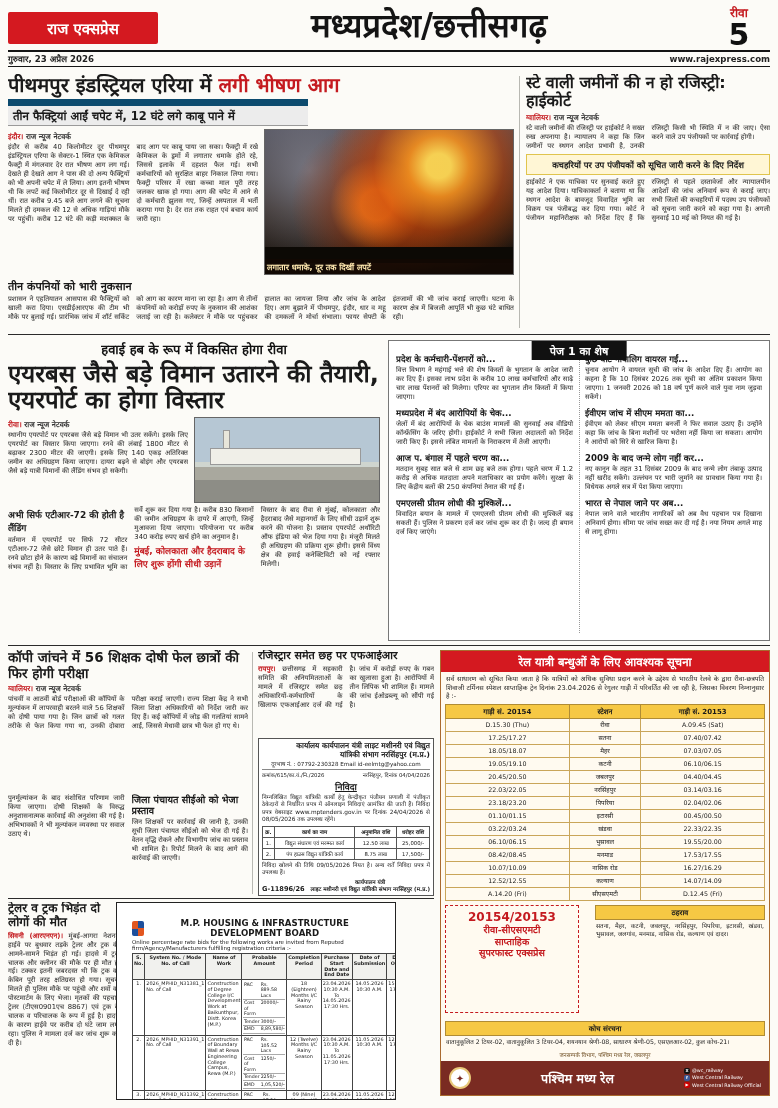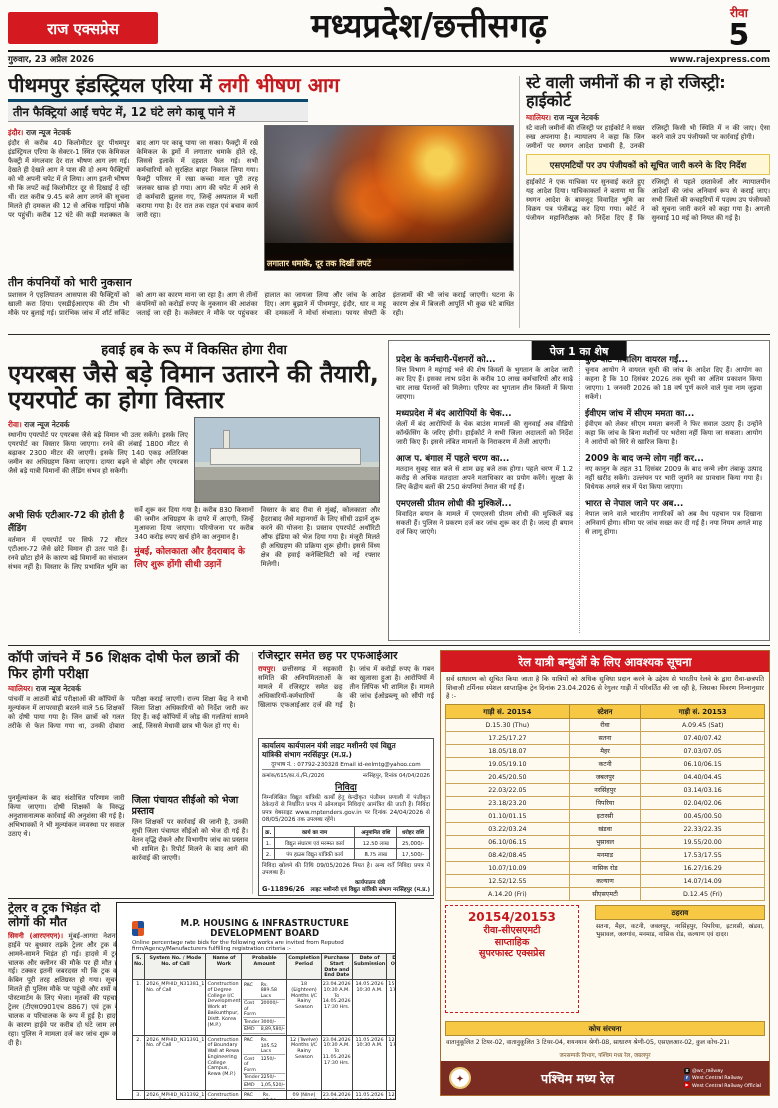--- a/index.html
+++ b/index.html
@@ -21,21 +21,21 @@
   .logo-box{position:absolute;left:0;top:8px;width:150px;background:#d41920;color:#fff;font-weight:bold;font-size:15px;text-align:center;padding:6px 2px;border-radius:2px}
   .mh-title{position:absolute;left:160px;right:80px;top:-2px;text-align:center;font-size:33px;font-weight:bold;color:#141414}
   .mh-page{position:absolute;right:0;top:0;width:62px;text-align:center}
   .mh-region{color:#c41a1f;font-weight:bold;font-size:12px}
   .mh-pageno{font-size:30px;font-weight:bold;line-height:.9;color:#111}
   .mh-bar{position:absolute;left:0;right:0;top:46px;height:17px;border-top:2.5px solid #141414;border-bottom:1px solid #141414;display:flex;justify-content:space-between;align-items:center;font-size:8.6px;font-weight:bold;color:#222}
 
   
   .fire{top:74px;left:8px;width:506px;height:256px}
   .fire-head{font-size:20px;line-height:1.1;font-weight:bold}
-  .fire-subband{margin:3px 0;background:#ececec;border-top:3px solid #0c4a6e;border-bottom:1px solid #9a9a9a;font-size:11.5px;font-weight:bold;padding:2px 5px;width:300px}
+  .fire-subband{margin:3px 0;background:#ececec;border-top:7px solid #0c4a6e;border-bottom:1px solid #9a9a9a;font-size:11.5px;font-weight:bold;padding:2px 5px;width:300px}
   .fire-row{display:flex;gap:6px;height:146px}
   .fire-left{width:250px;overflow:hidden}
   .photo{position:relative;border:1px solid #666}
   .fire-photo{flex:1;background:
     radial-gradient(circle at 70% 25%, rgba(255,216,84,.95) 0 6%, rgba(255,150,30,.85) 15%, rgba(205,72,10,.55) 32%, rgba(0,0,0,0) 54%),
     radial-gradient(circle at 45% 52%, rgba(255,122,22,.85) 0 10%, rgba(150,50,10,.45) 30%, rgba(0,0,0,0) 55%),
     radial-gradient(circle at 18% 28%, rgba(128,128,140,.85), rgba(0,0,0,0) 45%),
     linear-gradient(180deg,#4a4a55 0%,#2b2018 55%,#120d08 100%)}
   .fire-ground{position:absolute;left:0;right:0;bottom:11px;height:16px;background:#0c0905}
   .photo-cap{position:absolute;left:0;right:0;bottom:0;background:rgba(18,9,4,.82);color:#ffe9b0;font-size:8px;font-weight:bold;text-align:left;padding:2px}
@@ -73,21 +73,21 @@
   .teach-row{display:flex;gap:7px;margin-top:3px}
   .half{width:50%;overflow:hidden}
   .mini-head{font-size:9.6px;font-weight:bold;margin-bottom:2px;line-height:1.15}
 
   
   .registrar{top:650px;left:258px;width:176px;height:84px}
   .reg-head{font-size:11px;font-weight:bold;line-height:1.15;margin-bottom:2px}
 
   
   .nars{top:738px;left:258px;width:176px;height:158px;border:1px solid #555;background:#fff;padding:3px;font-size:5.9px}
-  .nars-office{font-weight:bold;font-size:7.4px;text-align:left;line-height:1.2}
+  .nars-office{font-weight:bold;font-size:7.4px;text-align:right;line-height:1.2}
   .nars-phone{font-size:5.6px;text-align:center;border-bottom:1px solid #888;padding-bottom:1px;margin-bottom:1px}
   .nars-ref{display:flex;justify-content:space-between;font-size:5.4px}
   .nars-title{text-align:center;font-weight:bold;font-size:9px;text-decoration:underline;margin:1px 0}
   .nars-body{font-size:5.8px;line-height:1.3;text-align:justify}
   .nars-table{width:100%;border-collapse:collapse;font-size:5.3px;margin:2px 0}
   .nars-table th,.nars-table td{border:0.5px solid #555;padding:1px;text-align:center}
   .nars-foot{display:flex;justify-content:space-between;align-items:flex-end;margin-top:2px}
   .nars-g{font-weight:bold;font-size:6.6px}
   .nars-sign{text-align:center;font-size:5.6px;font-weight:bold;line-height:1.25}
 
@@ -167,21 +167,21 @@
     <div class="fire-sub2">तीन कंपनियों को भारी नुकसान</div>
     <div class="body cols4">प्रशासन ने एहतियातन आसपास की फैक्ट्रियों को खाली करा दिया। एसडीईआरएफ की टीम भी मौके पर बुलाई गई। प्रारंभिक जांच में शॉर्ट सर्किट को आग का कारण माना जा रहा है। आग से तीनों कंपनियों को करोड़ों रुपए के नुकसान की आशंका जताई जा रही है। कलेक्टर ने मौके पर पहुंचकर हालात का जायजा लिया और जांच के आदेश दिए। आग बुझाने में पीथमपुर, इंदौर, धार व महू की दमकलों ने मोर्चा संभाला। फायर सेफ्टी के इंतजामों की भी जांच कराई जाएगी। घटना के कारण क्षेत्र में बिजली आपूर्ति भी कुछ घंटे बाधित रही।</div>
   </section>
 
   <div class="vdiv" style="left:519px;top:76px;height:252px"></div>
 
   <section class="art court">
     <h2 class="court-head">स्टे वाली जमीनों की न हो रजिस्ट्री: हाईकोर्ट</h2>
     <div class="byline"><span class="red">ग्वालियर।</span> <span>राज न्यूज नेटवर्क</span></div>
     <div class="body cols2">स्टे वाली जमीनों की रजिस्ट्री पर हाईकोर्ट ने सख्त रुख अपनाया है। न्यायालय ने कहा कि जिन जमीनों पर स्थगन आदेश प्रभावी है, उनकी रजिस्ट्री किसी भी स्थिति में न की जाए। ऐसा करने वाले उप पंजीयकों पर कार्रवाई होगी।</div>
-    <div class="court-box">एसएमटियों पर उप पंजीयकों को सूचित जारी करने के दिए निर्देश</div>
+    <div class="court-box">कचहरियों पर उप पंजीयकों को सूचित जारी करने के दिए निर्देश</div>
     <div class="body cols2">हाईकोर्ट ने एक याचिका पर सुनवाई करते हुए यह आदेश दिया। याचिकाकर्ता ने बताया था कि स्थगन आदेश के बावजूद विवादित भूमि का विक्रय पत्र पंजीबद्ध कर दिया गया। कोर्ट ने पंजीयन महानिरीक्षक को निर्देश दिए हैं कि रजिस्ट्री से पहले दस्तावेजों और न्यायालयीन आदेशों की जांच अनिवार्य रूप से कराई जाए। सभी जिलों की कचहरियों में पदस्थ उप पंजीयकों को सूचना जारी करने को कहा गया है। अगली सुनवाई 10 मई को नियत की गई है।</div>
   </section>
 
   <div class="hdiv" style="left:8px;right:8px;top:334px"></div>
 
   <section class="art airport">
     <div class="kicker">हवाई हब के रूप में विकसित होगा रीवा</div>
     <h1 class="ap-head">एयरबस जैसे बड़े विमान उतारने की तैयारी, एयरपोर्ट का होगा विस्तार</h1>
     <div class="ap-row">
       <div class="ap-left">

